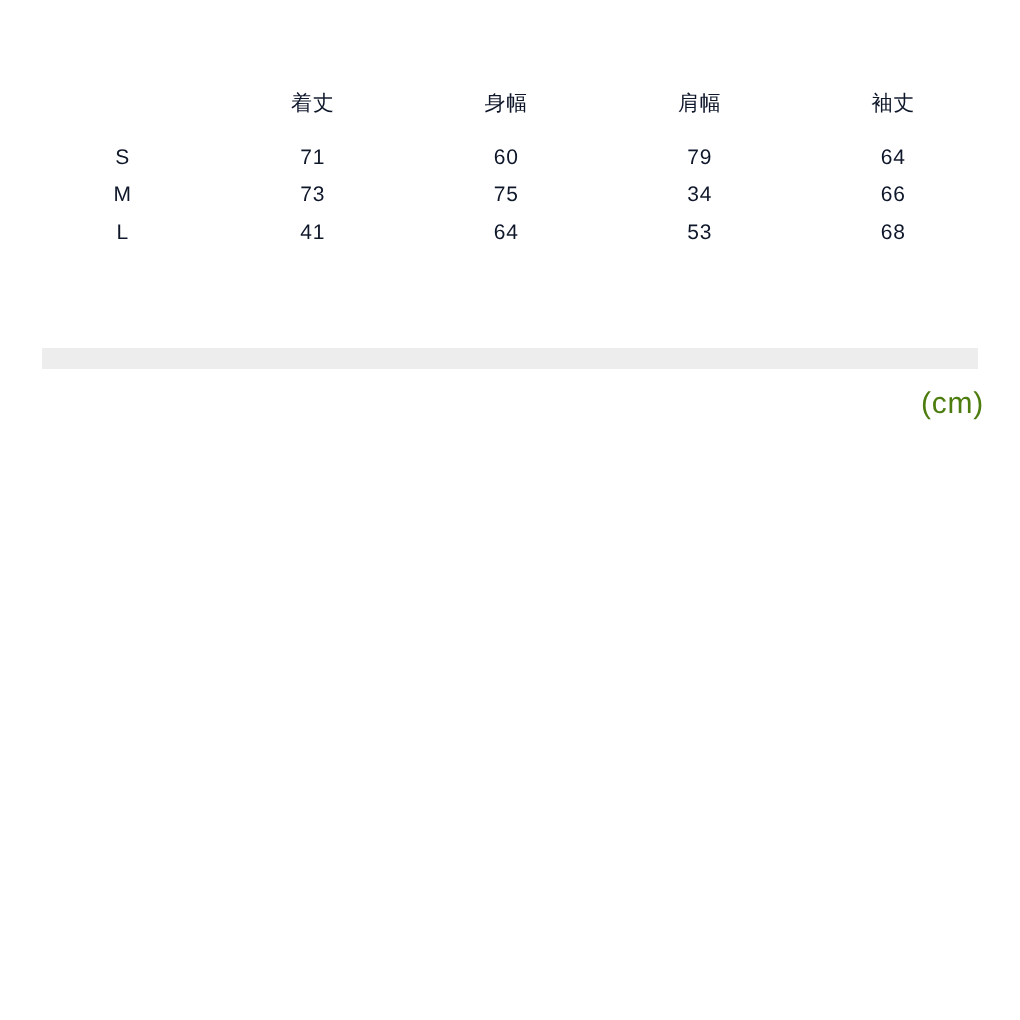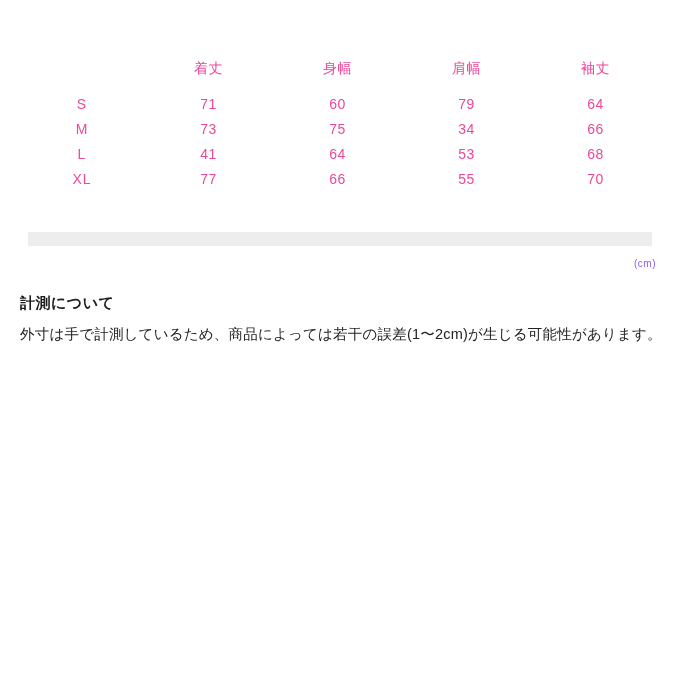--- a/index.html
+++ b/index.html
@@ -30,21 +30,21 @@
     border-collapse: collapse;
     table-layout: fixed;
   }
   .size-table col.col-size  { width: 124px; }
   .size-table col.col-data  { width: 129px; }
 
   .size-table th,
   .size-table td {
     font-weight: normal;
     font-size: 14px;
-    color: #ec4899;
+    color: #0f172a;
     text-align: center;
     padding: 0;
     height: 25px;
     line-height: 25px;
     letter-spacing: 0.5px;
   }
   .size-table thead th {
     height: 40px;
     line-height: 40px;
     font-size: 14px;
@@ -64,22 +64,22 @@
     left: 28px;
     width: 624px;
     height: 14px;
     background: #ededed;
   }
 
   .unit {
     position: absolute;
     top: 258px;
     right: 24px;
-    font-size: 10px;
-    color: #8b5cf6;
+    font-size: 20px;
+    color: #4d7c0f;
     letter-spacing: 0.5px;
   }
 
   
   .notes {
     position: absolute;
     top: 292px;
     left: 20px;
     width: 646px;
   }
@@ -136,32 +136,21 @@
         <td>34</td>
         <td>66</td>
       </tr>
       <tr>
         <td>L</td>
         <td>41</td>
         <td>64</td>
         <td>53</td>
         <td>68</td>
       </tr>
-      <tr>
-        <td>XL</td>
-        <td>77</td>
-        <td>66</td>
-        <td>55</td>
-        <td>70</td>
-      </tr>
     </tbody>
   </table>
 
   <div class="table-bar" style="background: rgb(237, 237, 237);"></div>
 
   <div class="unit">(cm)</div>
 
-  <div class="notes">
-    <h3 class="notes-title">計測について</h3>
-    <p class="notes-body">外寸は手で計測しているため、商品によっては若干の誤差(1〜2cm)が生じる可能性があります。</p>
-  </div>
 
 </div>
 
 </body></html>

